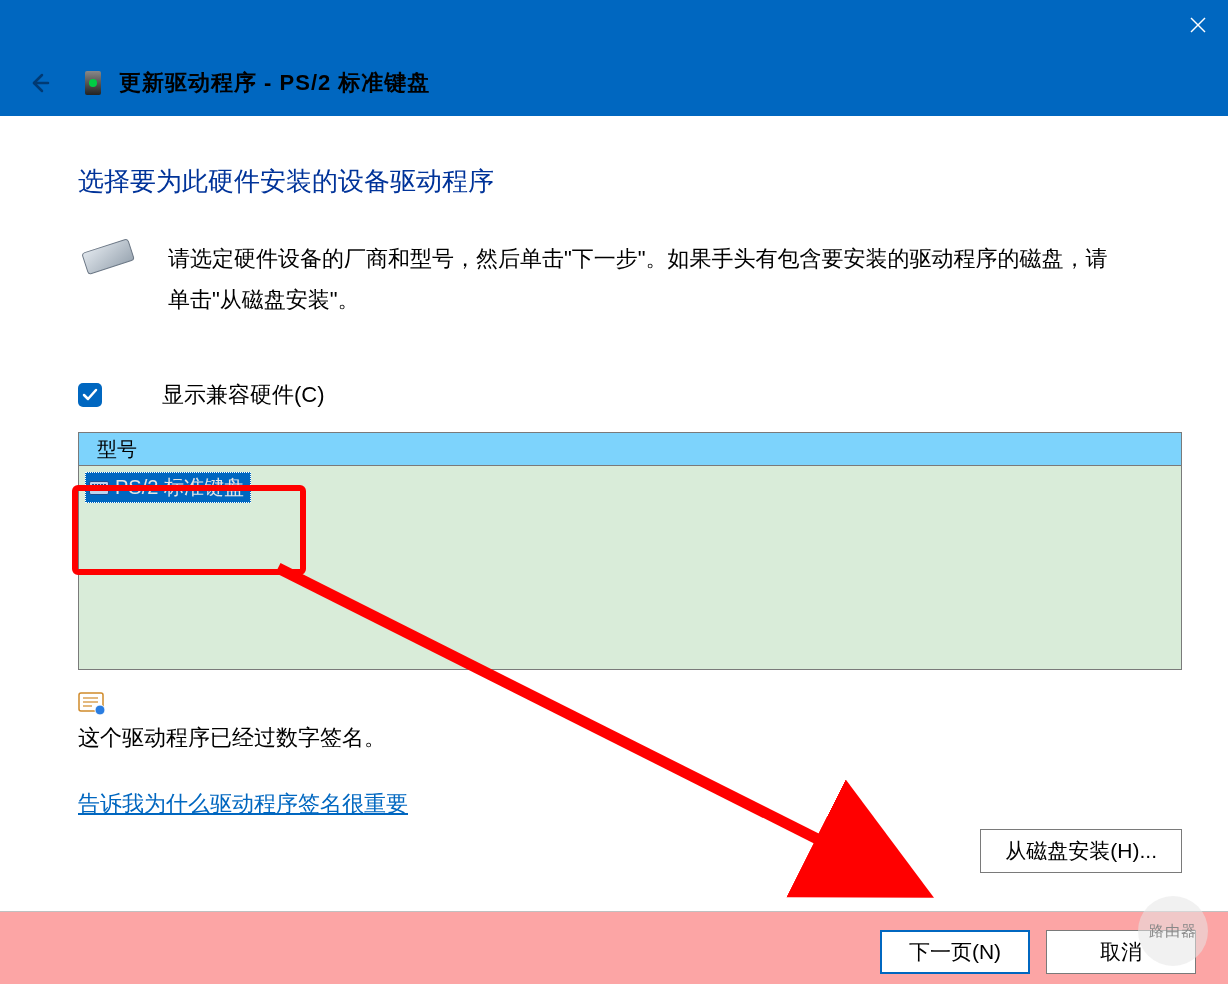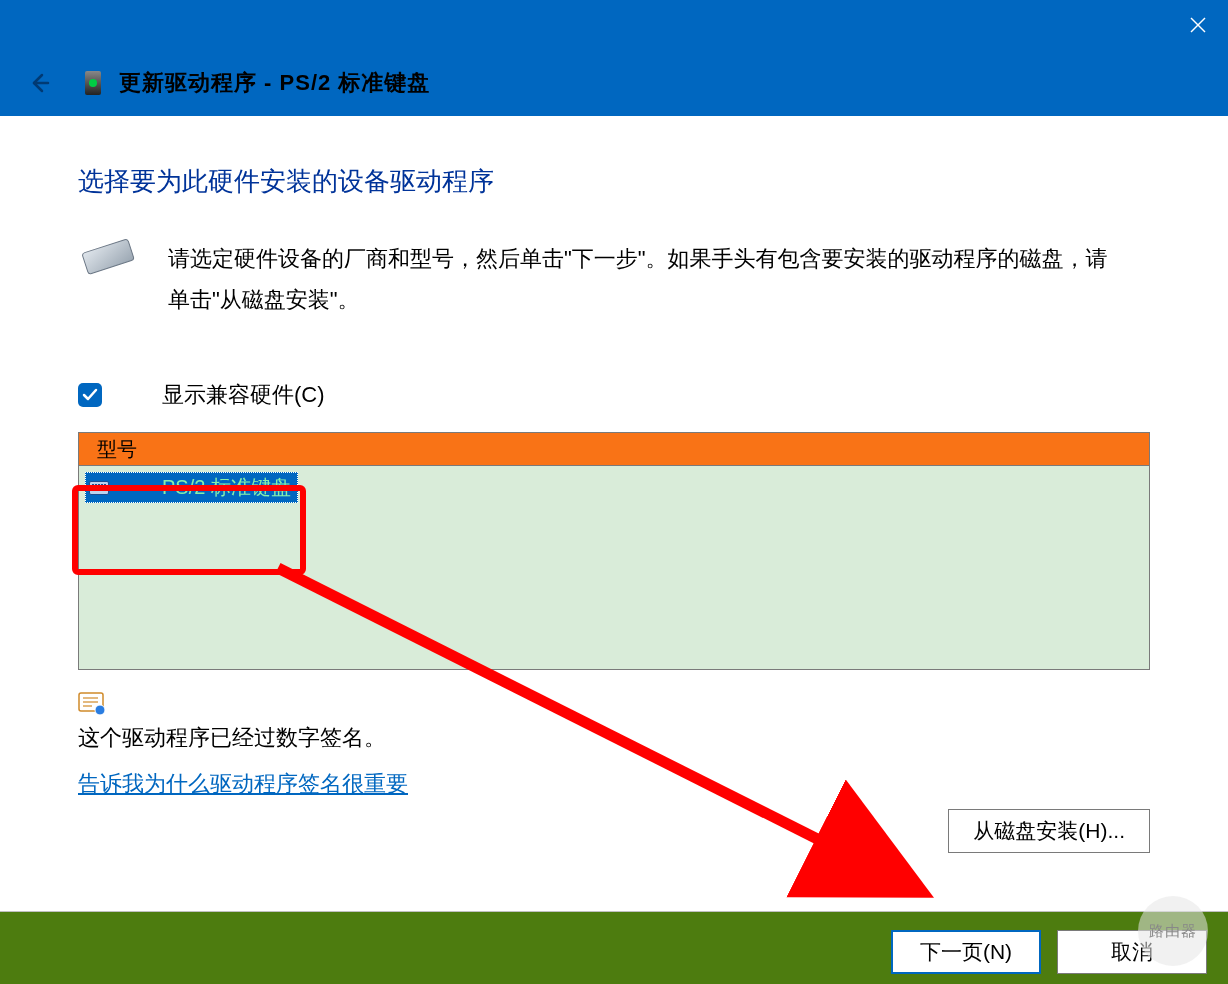--- a/index.html
+++ b/index.html
@@ -5,42 +5,42 @@
   html,body{margin:0;padding:0;font-family:"Microsoft YaHei","Segoe UI",Tahoma,sans-serif;background:#fff;color:#000;}
   .window{width:1228px;height:984px;position:relative;background:#fff;overflow:hidden;}
   .titlebar{background:#0067c0;height:50px;display:flex;align-items:center;justify-content:flex-end;}
   .close-btn{width:60px;height:50px;display:flex;align-items:center;justify-content:center;cursor:pointer;}
   .close-btn svg{width:16px;height:16px;}
   .header{background:#0067c0;height:66px;display:flex;align-items:center;padding:0 20px;}
   .back-arrow{width:22px;height:22px;margin-right:35px;display:flex;align-items:center;justify-content:center;cursor:pointer;margin-left:8px;}
   .device-icon{width:16px;height:24px;margin-right:18px;background:linear-gradient(#888,#222);border-radius:2px;position:relative;display:flex;align-items:center;justify-content:center;}
   .device-icon::after{content:"";width:8px;height:8px;background:#0c4;border-radius:50%;}
   .header-title{color:#000000;font-size:22px;font-weight:600;letter-spacing:1px;}
-  .content{padding:48px 78px 0 78px;}
+  .content{padding:48px 46px 0 78px;}
   .section-title{color:#003399;font-size:26px;font-weight:400;margin-bottom:40px;}
   .instr-row{display:flex;align-items:flex-start;margin-bottom:60px;}
   .instr-icon{width:64px;flex:0 0 64px;margin-right:26px;display:flex;align-items:center;justify-content:center;}
   .instr-icon svg{transform:rotate(-18deg);}
   .instr-text{font-size:22px;line-height:1.85;color:#000;max-width:960px;}
   .checkbox-row{display:flex;align-items:center;margin-bottom:22px;gap:48px;}
   .chk{width:24px;height:24px;border-radius:5px;background:#0067c0;display:flex;align-items:center;justify-content:center;margin-right:12px;}
   .chk svg{width:16px;height:16px;}
   .chk-label{font-size:22px;}
   .listbox{border:1px solid #7a7a7a;background:#d9ecd9;height:236px;position:relative;}
-  .list-header{background:#f97316;border-bottom:1px solid #7a7a7a;height:32px;display:flex;align-items:center;padding-left:18px;font-size:20px;}
-  .list-item{display:inline-flex;align-items:center;margin:6px 0 0 6px;background:#0067c0;color:#86efac;padding:1px 6px 1px 3px;font-size:20px;border:1px dotted #fff;gap:47px;}
+  .list-header{background:#7dd3fc;border-bottom:1px solid #7a7a7a;height:32px;display:flex;align-items:center;padding-left:18px;font-size:20px;}
+  .list-item{display:inline-flex;align-items:center;margin:6px 0 0 6px;background:#0067c0;color:#e5e5e5;padding:1px 6px 1px 3px;font-size:20px;border:1px dotted #fff;}
   .kb-icon{width:20px;height:16px;margin-right:6px;display:flex;align-items:center;justify-content:center;}
   .below-row{display:flex;align-items:flex-start;margin-top:22px;flex-direction:column;}
   .cert-icon{width:28px;height:24px;margin-right:18px;flex:0 0 28px;}
   .below-text{font-size:22px;line-height:1.6;}
-  .link{color:#0067c0;text-decoration:underline;cursor:pointer;display:inline-block;margin-top:10px;}
+  .link{color:#0067c0;text-decoration:underline;cursor:pointer;display:inline-block;margin-top:30px;}
   .disk-btn{margin-left:auto;}
   .btn{height:44px;padding:0 24px;font-size:21px;background:#fff;border:1px solid #7a7a7a;border-radius:0;cursor:pointer;display:inline-flex;align-items:center;justify-content:center;min-width:150px;margin-top:8px;}
   .btn.primary{border:2px solid #0067c0;}
-  .footer{position:absolute;left:0;right:0;bottom:0;height:72px;border-top:1px solid #c0c0c0;display:flex;align-items:center;justify-content:flex-end;padding:0 21px;gap:16px;background:#4d7c0f;}
+  .footer{position:absolute;left:0;right:0;bottom:0;height:72px;border-top:1px solid #c0c0c0;display:flex;align-items:center;justify-content:flex-end;padding:0 32px;gap:16px;background:#fca5a5;}
   .highlight-box{position:absolute;border:6px solid #ff0000;border-radius:6px;pointer-events:none;}
   .arrow-svg{position:absolute;pointer-events:none;}
   .watermark{position:absolute;right:20px;bottom:18px;width:70px;height:70px;border-radius:50%;background:rgba(230,230,230,0.55);display:flex;align-items:center;justify-content:center;font-size:15px;color:#888;pointer-events:none;letter-spacing:1px;text-align:center;}
 </style>
 </head>
 <body>
 
 <div class="window">
 
   <div class="titlebar">

